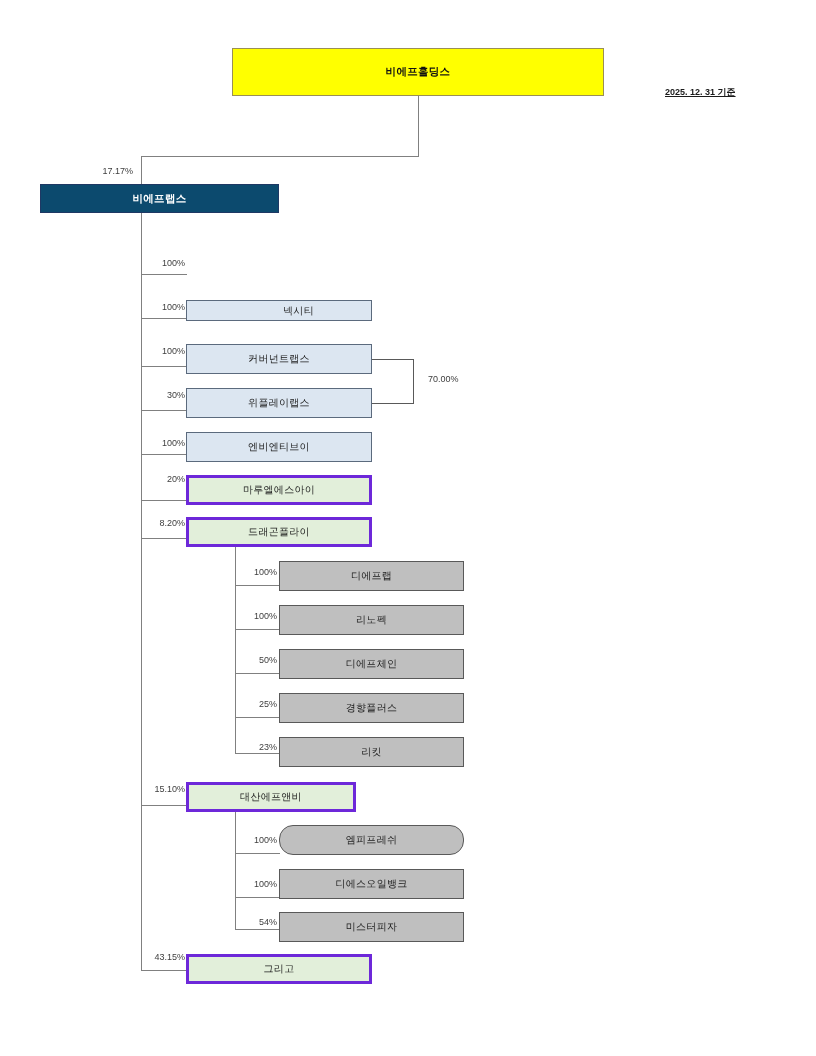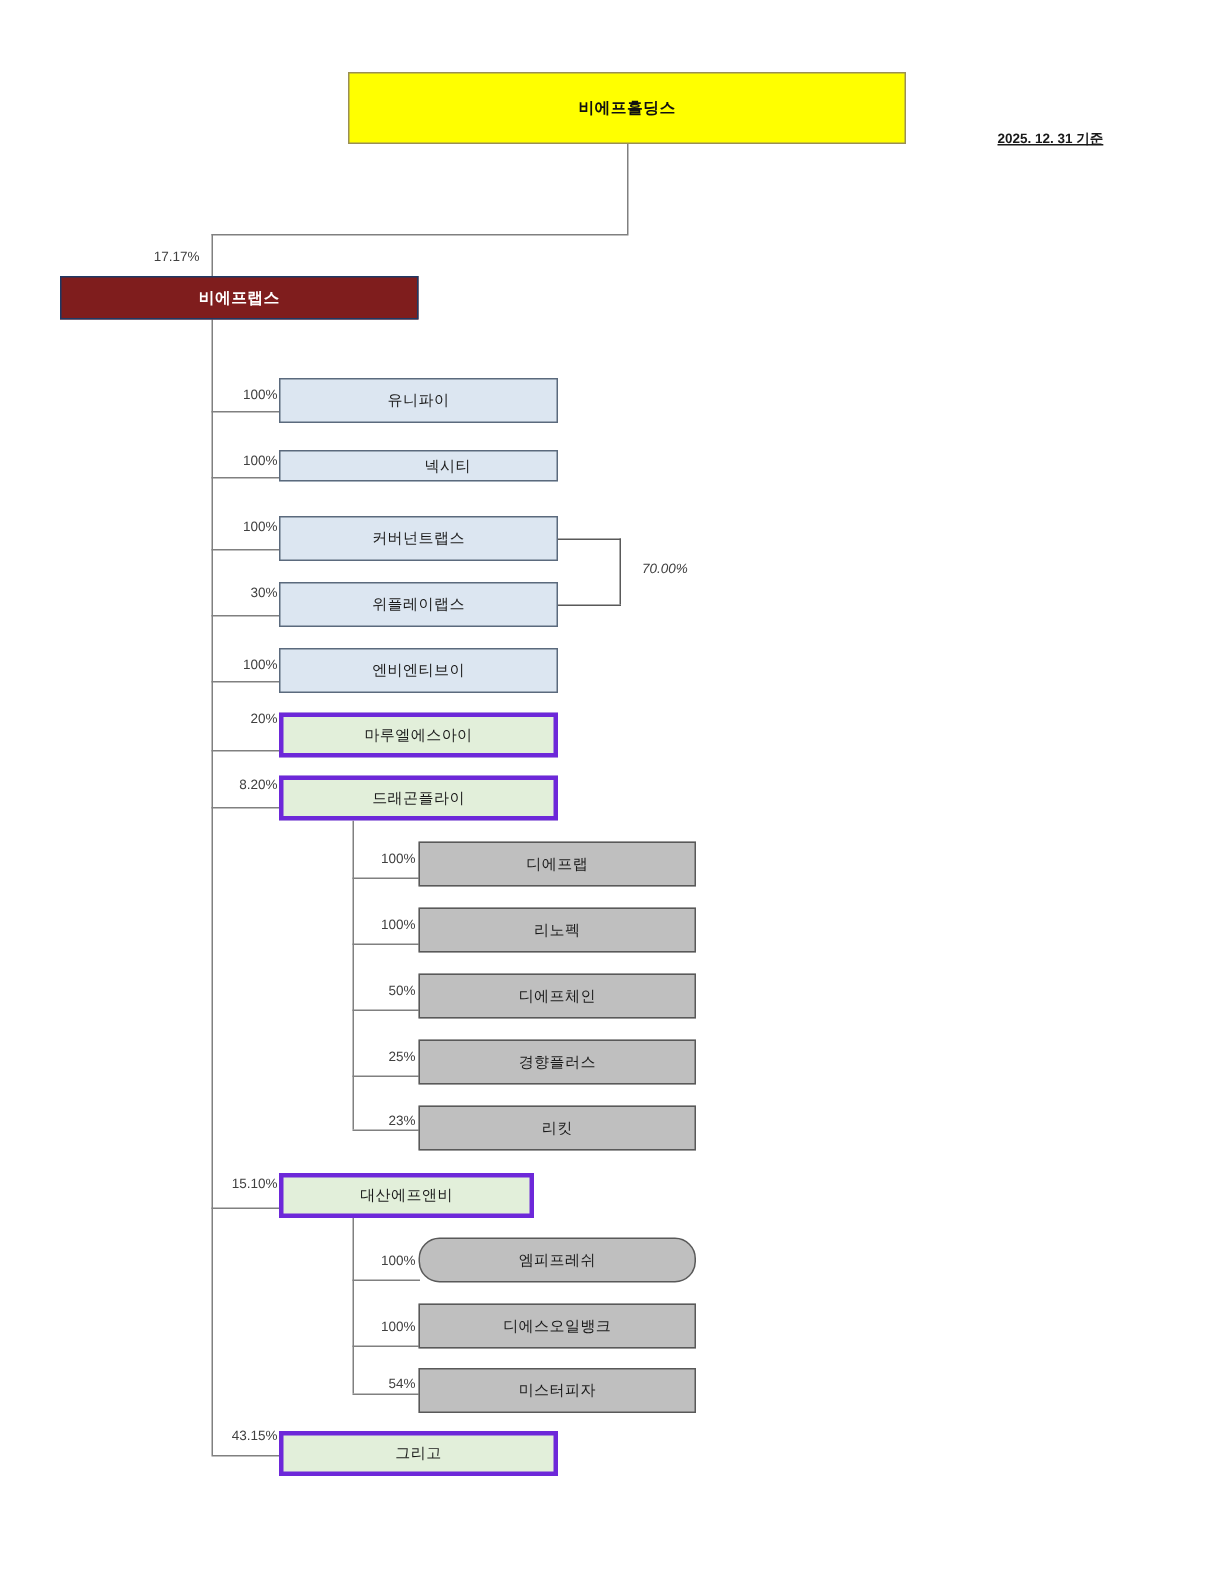--- a/index.html
+++ b/index.html
@@ -32,21 +32,21 @@
     z-index: 5;
   }
   .box-root {
     background: #ffff00;
     border: 1px solid #9a8f55;
     font-weight: bold;
     font-size: 10.5px;
     color: #111111;
   }
   .box-navy {
-    background: #7f1d1d;
+    background: #0c4a6e;
     border: 1px solid #1f3864;
     color: #ffffff;
     font-weight: bold;
     font-size: 10.5px;
   }
   .box-blue {
     background: #dce6f1;
     border: 1px solid #5b6a7d;
   }
   .box-green {
@@ -76,21 +76,20 @@
     text-align: right;
     white-space: nowrap;
     z-index: 6;
   }
   .pct-free {
     position: absolute;
     font-size: 9px;
     color: #404040;
     white-space: nowrap;
     z-index: 6;
-    font-style: italic;
   }
 
   
   .date-note {
     position: absolute;
     font-size: 9px;
     font-weight: bold;
     color: #1a1a1a;
     text-decoration: underline;
     white-space: nowrap;
@@ -110,21 +109,20 @@
   <div class="ln ln-h" style="left:141px; top:156px; width:278px;"></div>
   <div class="ln ln-v" style="left:141px; top:156px; height:28px;"></div>
   <div class="pct" style="left:58px; top:166px; width:75px;">17.17%</div>
 
   <div class="box box-navy" style="left:40px; top:184px; width:239px; height:29px;">비에프랩스</div>
 
   <div class="ln ln-v" style="left:141px; top:213px; height:757px;"></div>
 
   <div class="ln ln-h" style="left:141px; top:274px; width:46px;"></div>
   <div class="pct" style="left:140px; top:258px; width:45px;">100%</div>
-  <div class="box box-blue" style="left:186px; top:252px; width:186px; height:30px;">유니파이</div>
 
   <div class="ln ln-h" style="left:141px; top:318px; width:46px;"></div>
   <div class="pct" style="left:140px; top:302px; width:45px;">100%</div>
   <div class="box box-blue" style="left:186px; top:300px; width:186px; height:21px;padding-left:39px;">넥시티</div>
 
   <div class="ln ln-h" style="left:141px; top:366px; width:46px;"></div>
   <div class="pct" style="left:140px; top:346px; width:45px;">100%</div>
   <div class="box box-blue" style="left:186px; top:344px; width:186px; height:30px;">커버넌트랩스</div>
 
   <div class="ln ln-h" style="left:141px; top:410px; width:46px;"></div>

